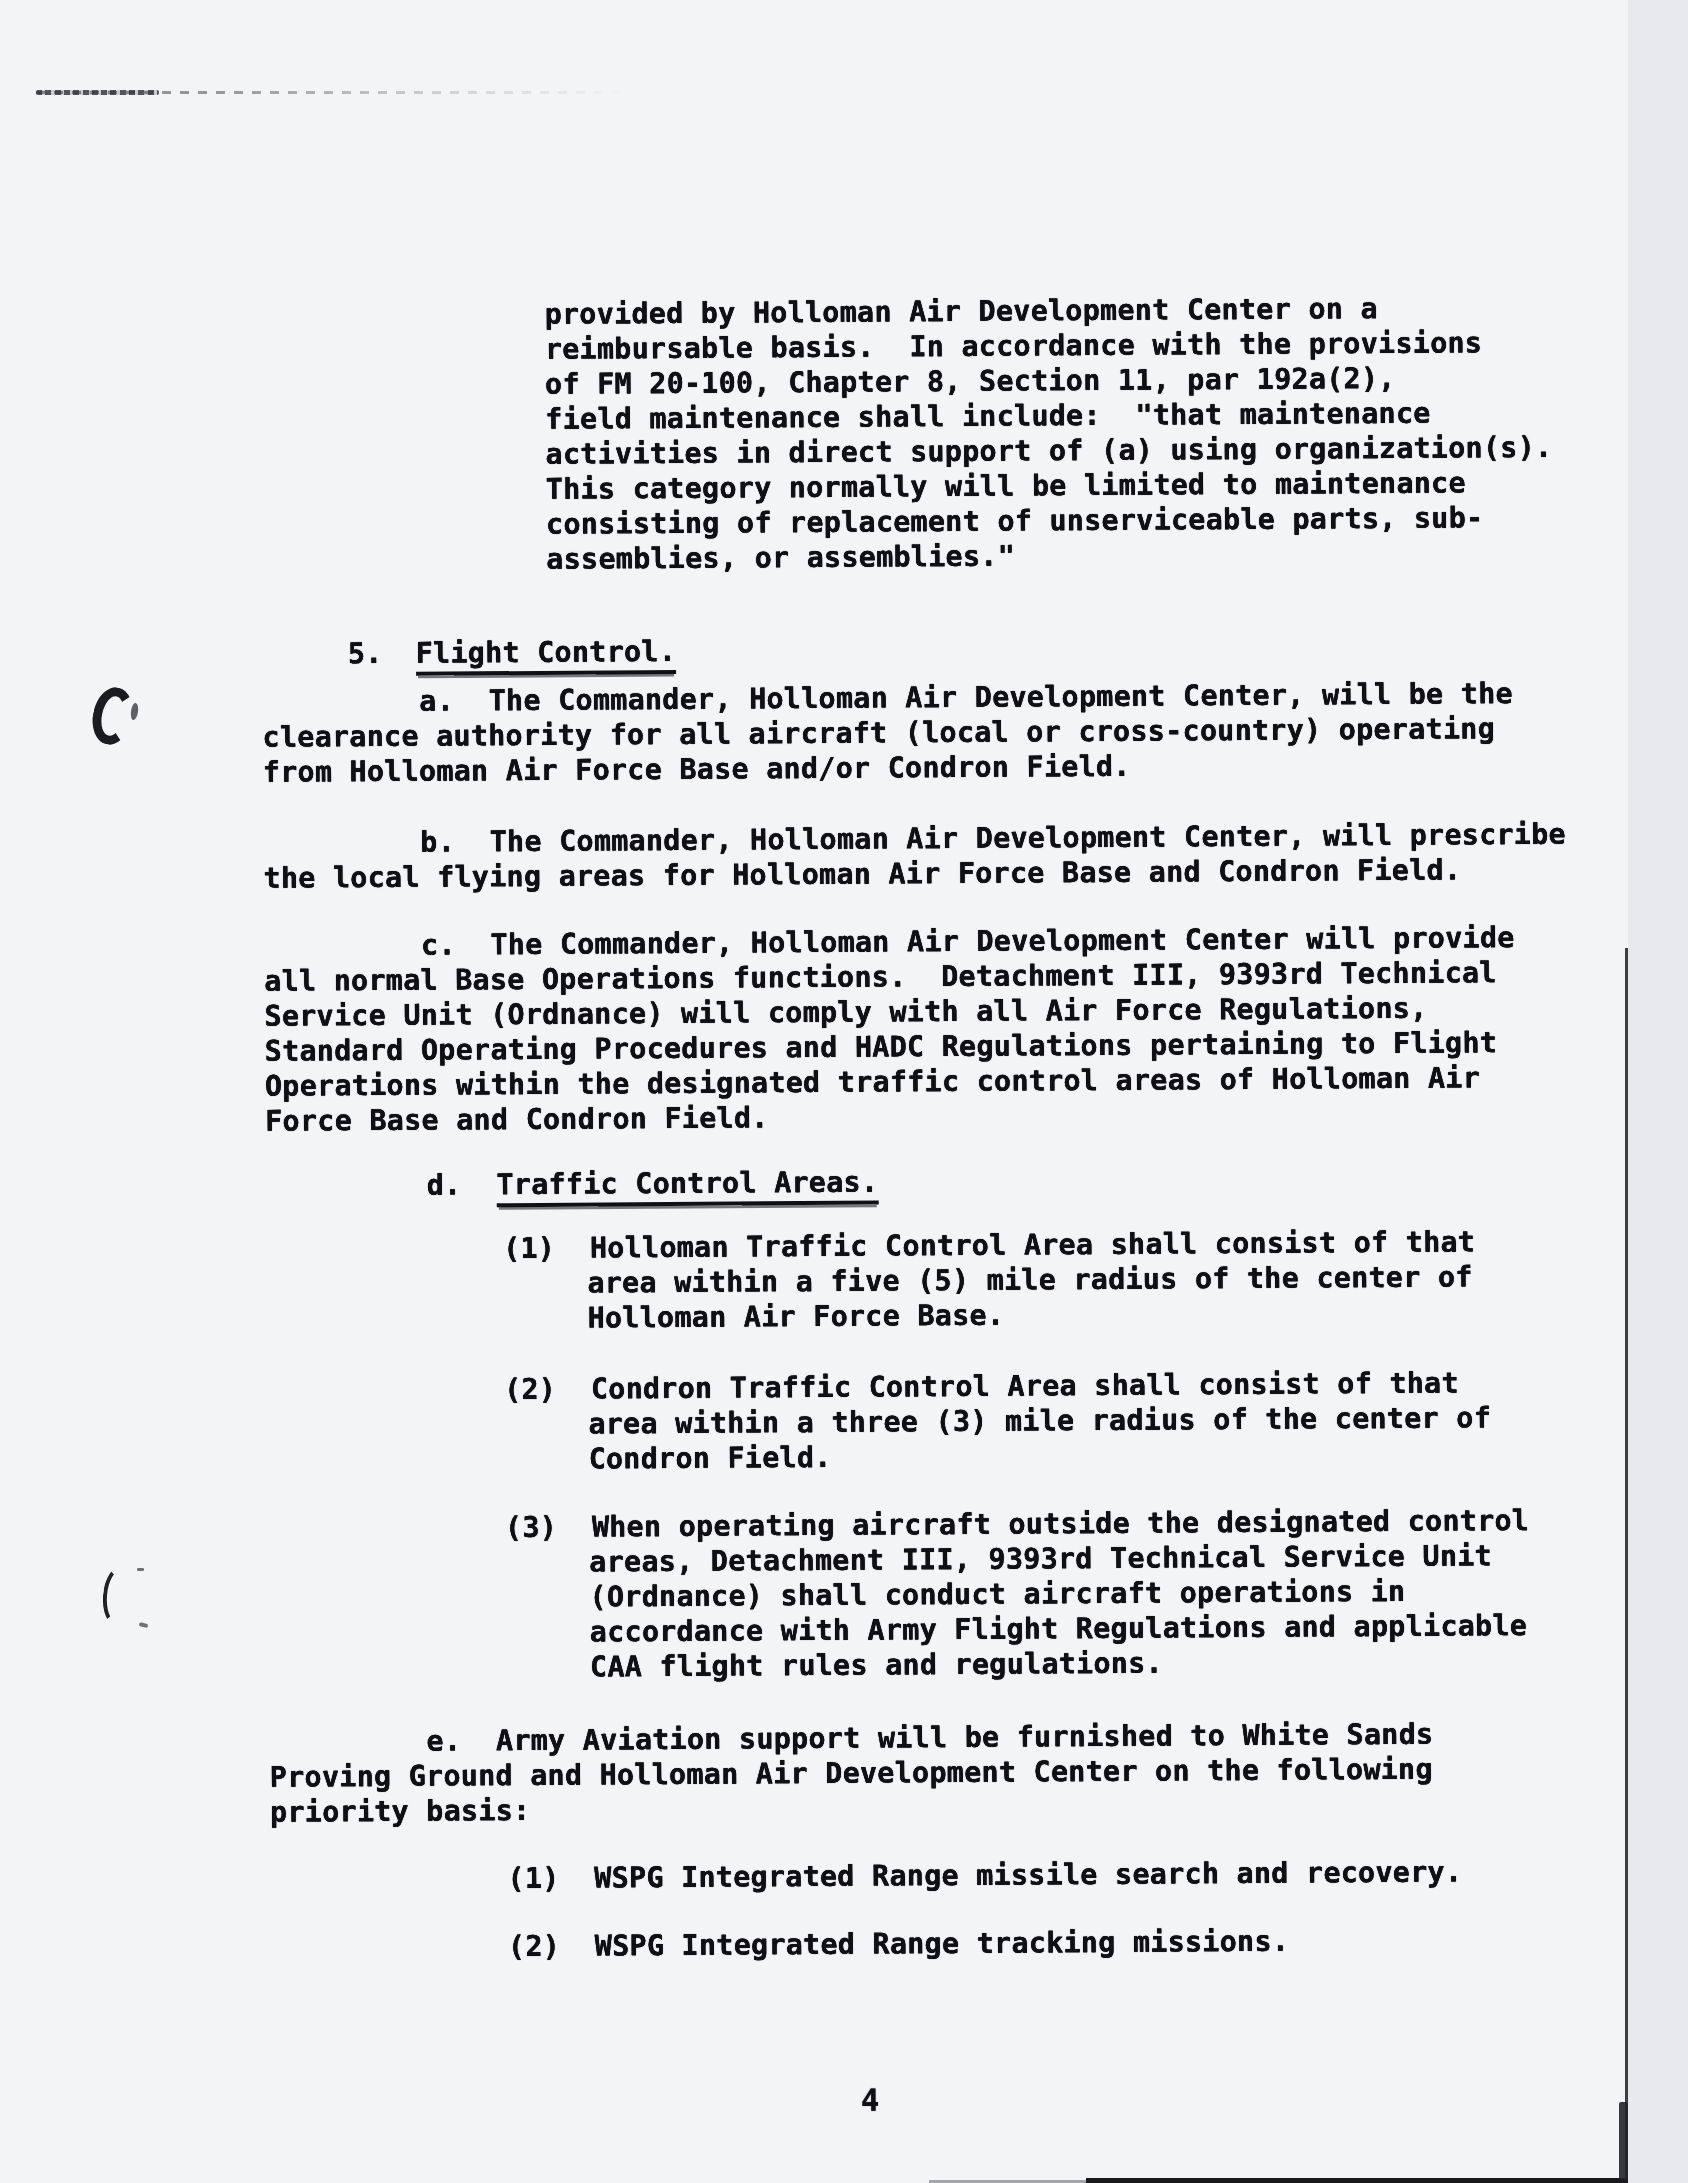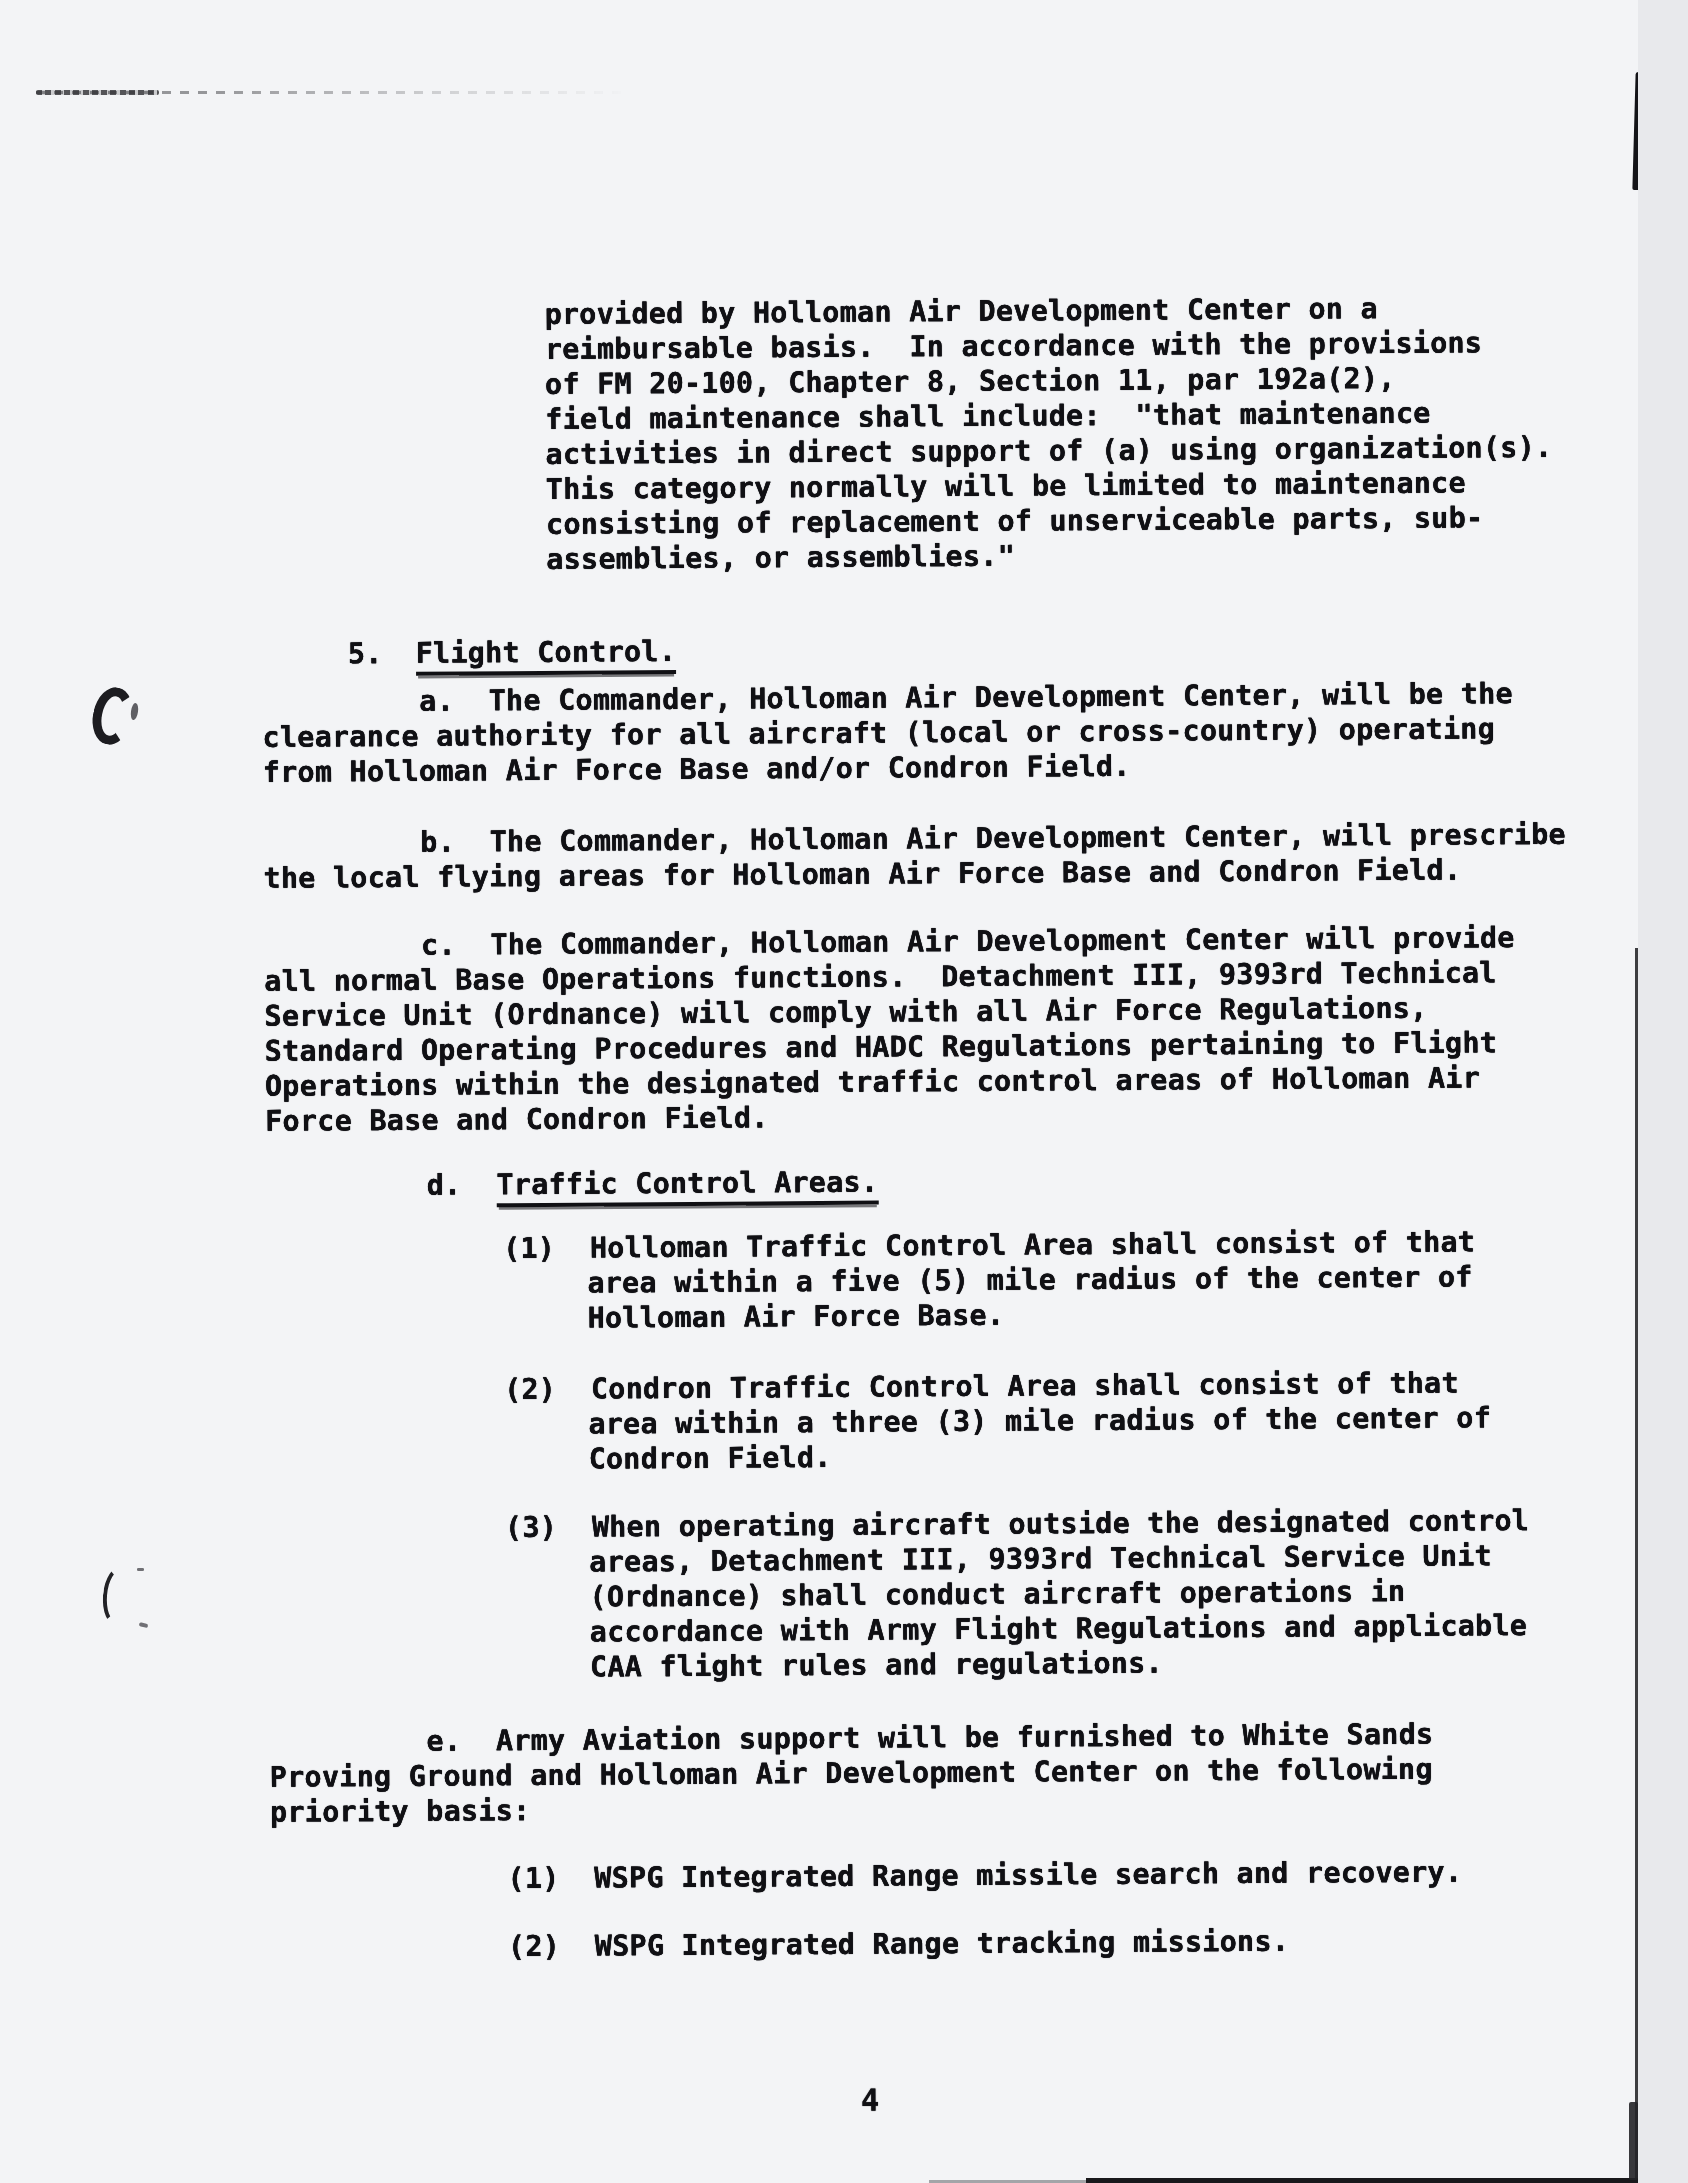--- a/index.html
+++ b/index.html
@@ -7,21 +7,20 @@
     padding: 0;
     background: #e8e9ec;
   }
   .page {
     position: relative;
     width: 1628px;
     height: 2183px;
     background: #f3f4f6;
     overflow: hidden;
     font-family: "DejaVu Sans Mono", "Liberation Mono", monospace;
-    padding-left: 10px;
   }
   
   .text-layer {
     position: absolute;
     inset: 0;
     transform: rotate(-0.4deg);
     transform-origin: 50% 50%;
     color: #101014;
   }
   .blk {

